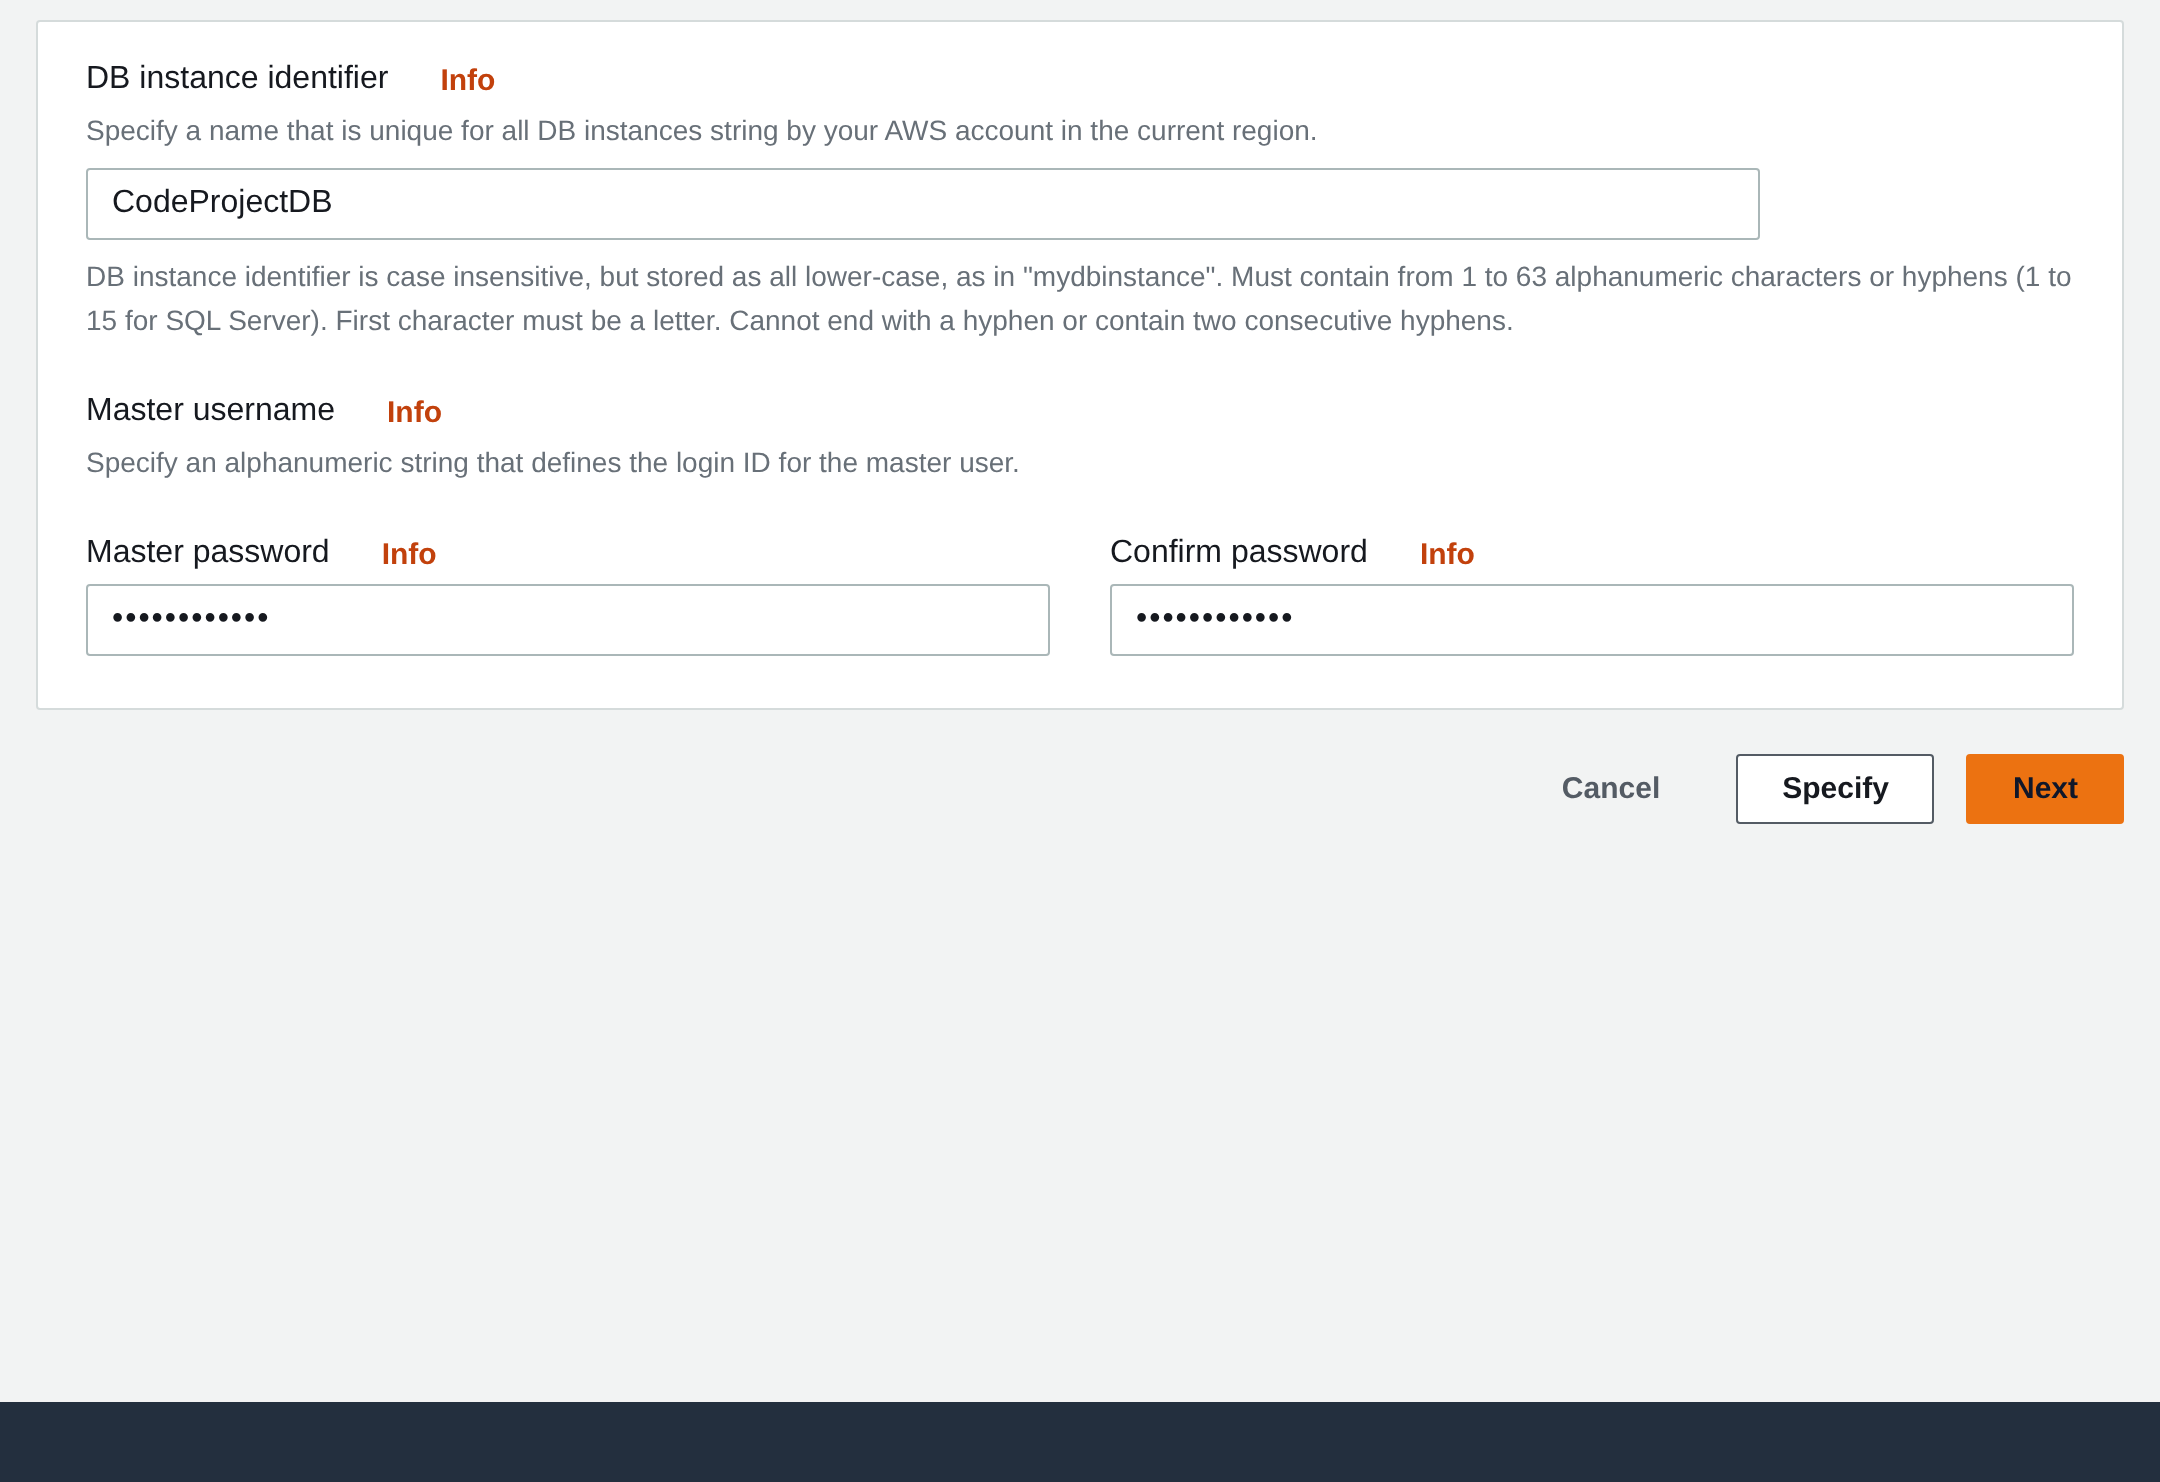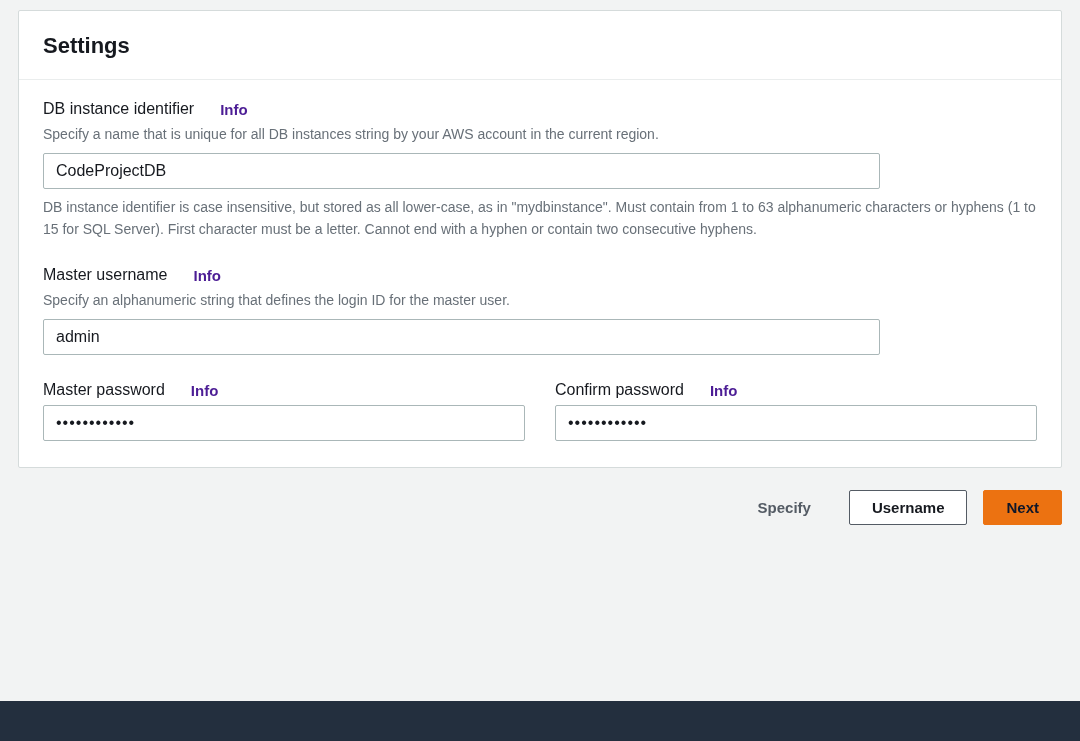--- a/index.html
+++ b/index.html
@@ -43,21 +43,21 @@
       align-items: center;
       gap: 26px;
       margin-bottom: 6px;
     }
     .field-label {
       font-size: 16px;
       color: #16191f;
       font-weight: 400;
     }
     .info-link {
-      color: #4c1d95;
+      color: #c2410c;
       font-size: 15px;
       font-weight: 600;
       cursor: pointer;
     }
     .field-desc {
       font-size: 14px;
       color: #687078;
       line-height: 1.5;
       margin-bottom: 8px;
     }
@@ -127,42 +127,38 @@
     }
     .pw-input {
       font-family: Arial, sans-serif;
       letter-spacing: 1px;
     }
   </style>
 </head>
 <body>
 
 <div class="panel">
-  <div class="panel-header">
-    <h2>Settings</h2>
-  </div>
   <div class="panel-body">
 
     <div class="field-group">
       <div class="field-label-row">
         <span class="field-label">DB instance identifier</span>
         <span class="info-link">Info</span>
       </div>
       <div class="field-desc">Specify a name that is unique for all DB instances string by your AWS account in the current region.</div>
       <input type="text" class="text-input" value="CodeProjectDB" style="">
       <div class="field-helper">DB instance identifier is case insensitive, but stored as all lower-case, as in "mydbinstance". Must contain from 1 to 63 alphanumeric characters or hyphens (1 to 15 for SQL Server). First character must be a letter. Cannot end with a hyphen or contain two consecutive hyphens.</div>
     </div>
 
     <div class="field-group">
       <div class="field-label-row">
         <span class="field-label">Master username</span>
         <span class="info-link">Info</span>
       </div>
       <div class="field-desc">Specify an alphanumeric string that defines the login ID for the master user.</div>
-      <input type="text" class="text-input" value="admin" style="">
     </div>
 
     <div class="field-group two-col">
       <div class="col">
         <div class="field-label-row">
           <span class="field-label">Master password</span>
           <span class="info-link">Info</span>
         </div>
         <input type="password" class="text-input pw-input" value="••••••••••••" style="">
       </div>
@@ -172,18 +168,18 @@
           <span class="info-link">Info</span>
         </div>
         <input type="password" class="text-input pw-input" value="••••••••••••" style="">
       </div>
     </div>
 
   </div>
 </div>
 
 <div class="footer-actions">
-  <button class="btn btn-link">Specify</button>
-  <button class="btn btn-outline">Username</button>
+  <button class="btn btn-link">Cancel</button>
+  <button class="btn btn-outline">Specify</button>
   <button class="btn btn-primary">Next</button>
 </div>
 
 <div class="bottom-bar"></div>
 
 </body></html>

